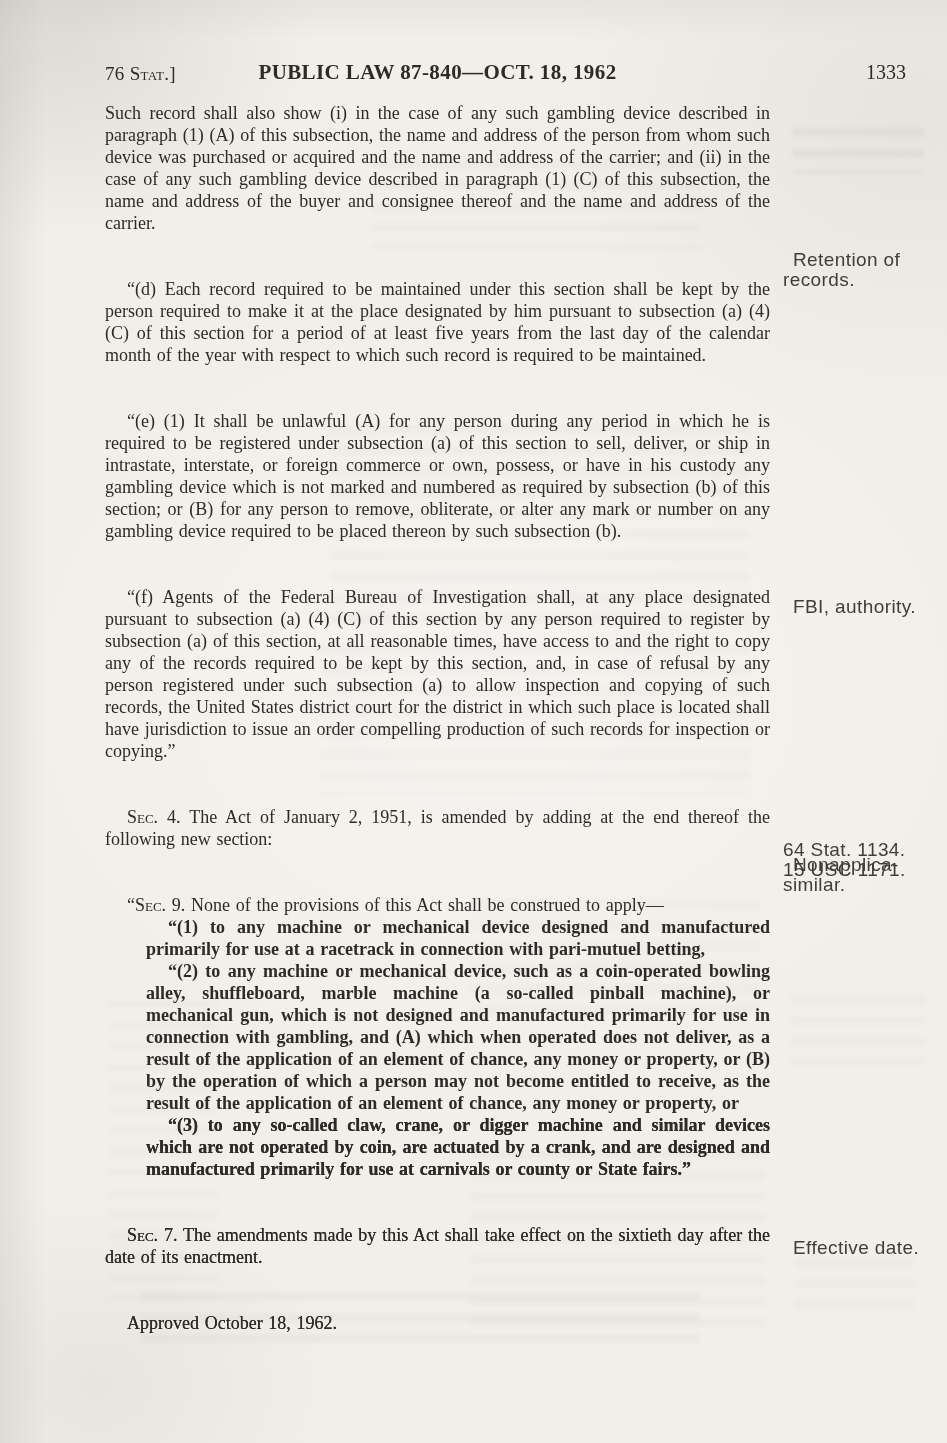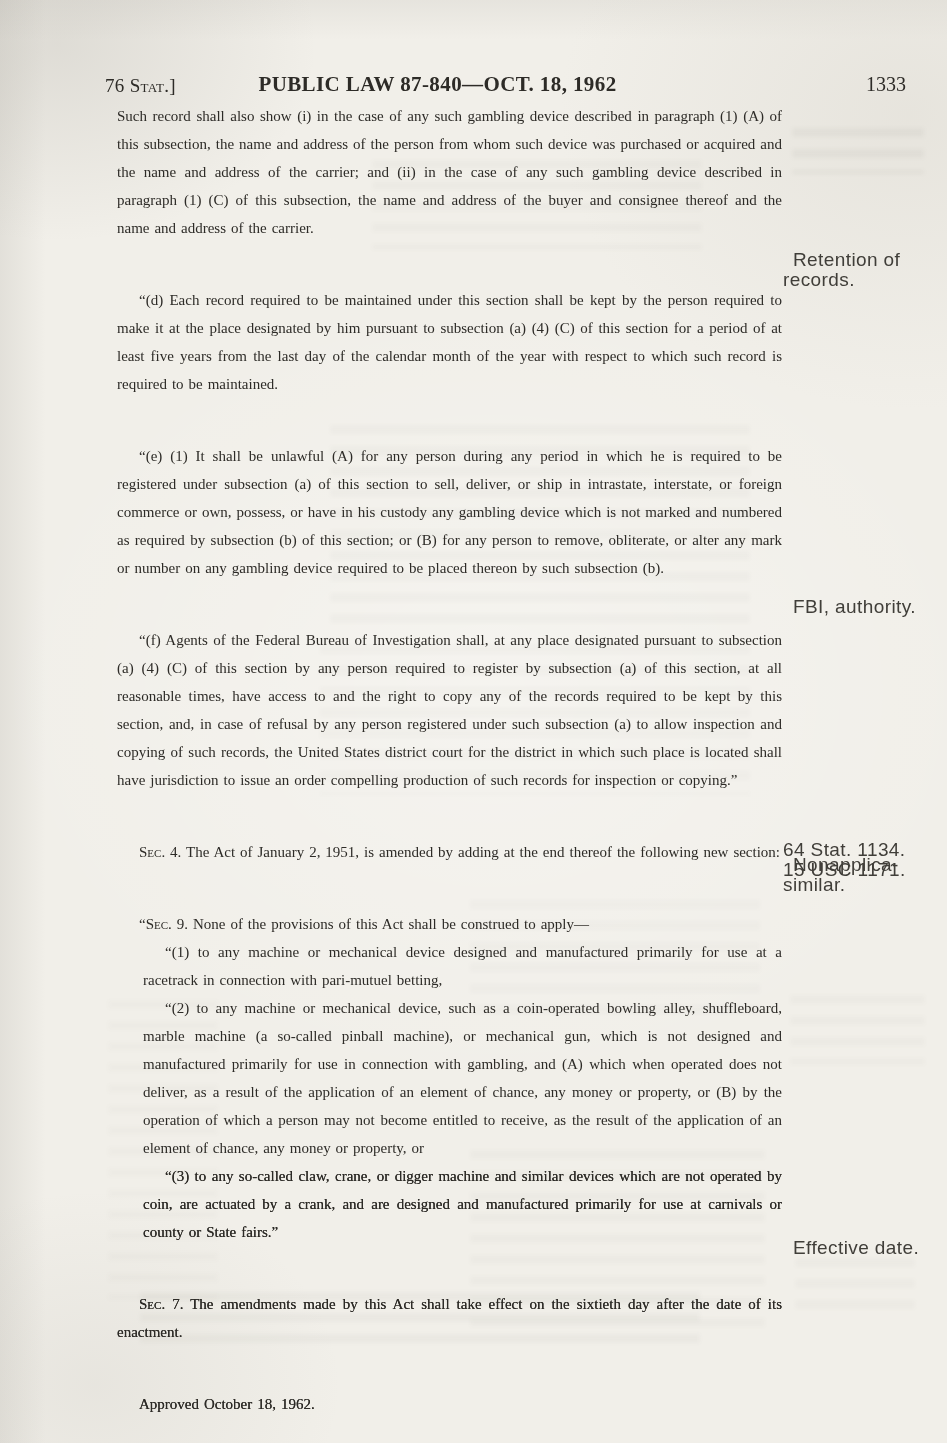--- a/index.html
+++ b/index.html
@@ -13,36 +13,36 @@
     background-color:#f1efe9;
     background-image:
       radial-gradient(ellipse 420px 320px at 6% 3%, rgba(148,144,135,.20), transparent 62%),
       radial-gradient(ellipse 500px 420px at 96% 8%, rgba(222,219,211,.55), transparent 70%),
       radial-gradient(ellipse 700px 560px at 52% 48%, rgba(255,255,255,.30), transparent 72%),
       radial-gradient(ellipse 380px 300px at 10% 96%, rgba(160,156,147,.12), transparent 65%),
       linear-gradient(to right, rgba(135,131,122,.14), transparent 46px),
       linear-gradient(to bottom, rgba(135,131,122,.10), transparent 40px);
   }
   
-  .header{position:absolute;left:105px;top:72px;width:801px;height:26px;}
+  .header{position:absolute;left:105px;top:60px;width:801px;height:26px;}
   .h-left{position:absolute;left:0;top:3px;font-size:19px;letter-spacing:.3px;}
   .h-center{position:absolute;left:0;top:0;width:665px;text-align:center;
             font-weight:bold;font-size:21px;letter-spacing:.4px;}
   .h-right{position:absolute;right:0;top:1px;font-size:20px;}
   .sc{font-variant:small-caps;}
   
   .column{
-    position:absolute;left:117px;top:102px;width:665px;
-    font-size:15px;line-height:28px;
+    position:absolute;left:105px;top:102px;width:665px;
+    font-size:18px;line-height:22px;
     text-align:justify;word-spacing:1.2px;
   }
   .para{margin:0;}
   .flush{text-indent:0;}
   .indent{text-indent:22px;margin-top:44px;}
-  .item{margin-left:26px;text-indent:22px;}
+  .item{margin-left:41px;text-indent:22px;font-weight:bold;}
   .heavy{text-shadow:0 0 .45px currentColor;}
   
   .note{
     position:absolute;left:783px;width:158px;
     font-family:"Liberation Sans", sans-serif;
     font-size:19px;line-height:19.5px;letter-spacing:.4px;
     color:#403e39;white-space:pre-line;text-indent:10px;
   }
   .note-flush{text-indent:0;}
   

